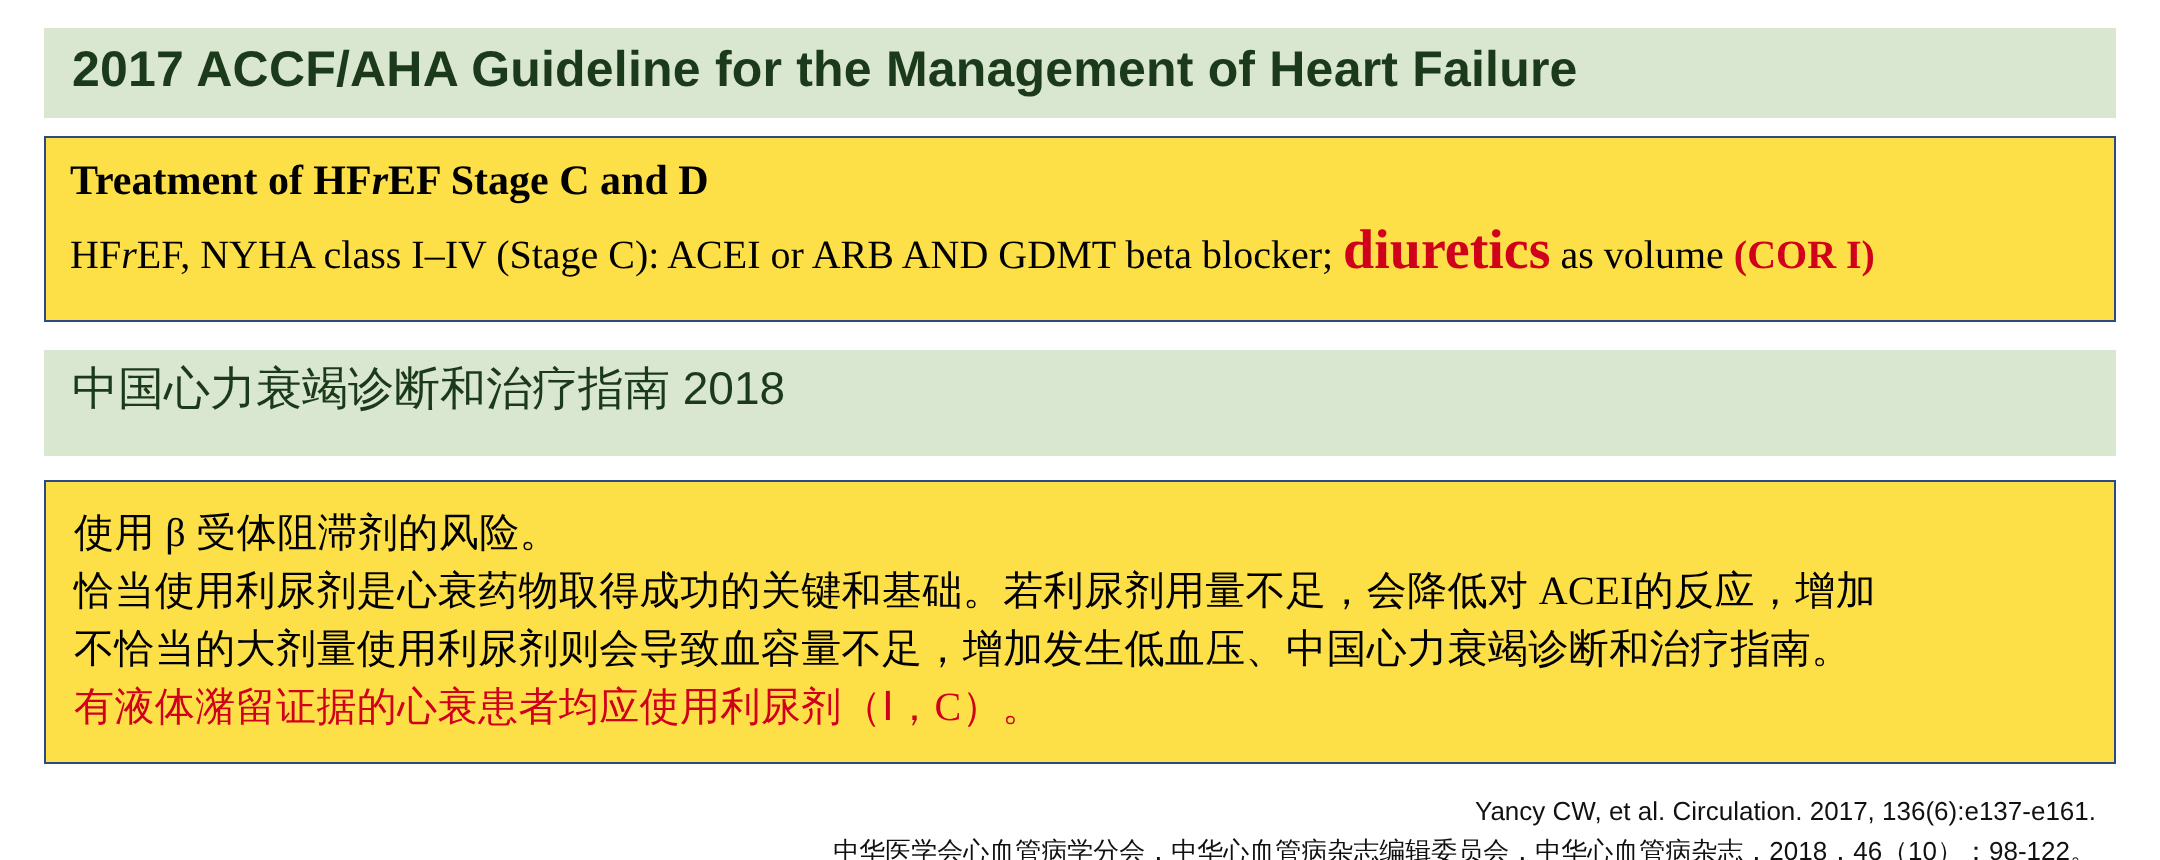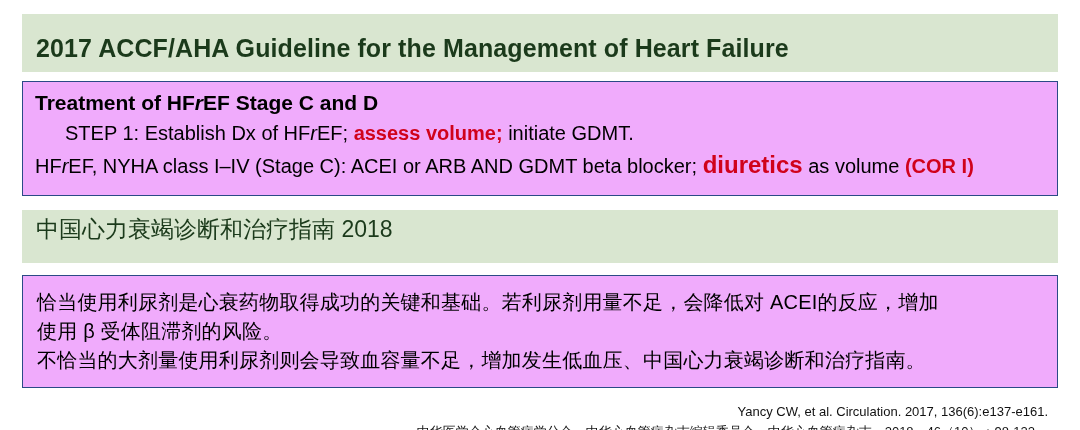--- a/index.html
+++ b/index.html
@@ -17,21 +17,21 @@
   .slide {
     position: relative;
     width: 1080px;
     height: 430px;
     box-sizing: border-box;
     padding: 10px 22px 0 22px;
   }
   
   .banner {
     background: #d9e6d0;
-    padding: 20px 14px 9px 14px;
+    padding: 7px 14px 9px 14px;
     box-sizing: border-box;
   }
   .banner-1 {
     margin-top: 4px;
   }
   .banner-title {
     font-size: 25px;
     font-weight: bold;
     color: #1b3a1b;
     letter-spacing: 0.1px;
@@ -47,21 +47,22 @@
     color: #1b3a1b;
     line-height: 1.2;
     white-space: nowrap;
   }
   
   .box {
     border: 1px solid #2b4a86;
     box-sizing: border-box;
     margin-top: 9px;
     padding: 8px 12px 10px 12px;
-    background: #f0abfc;
+    background: #fde047;
+    font-family: Liberation Serif, serif;
   }
   .box-en {
     padding-bottom: 14px;
   }
   .en-heading {
     font-size: 21px;
     font-weight: bold;
     line-height: 1.25;
     margin-bottom: 4px;
   }
@@ -74,21 +75,21 @@
     padding-left: 30px;
     text-indent: -30px;
   }
   .red {
     color: #d0021b;
     font-weight: bold;
   }
   .red-big {
     color: #d0021b;
     font-weight: bold;
-    font-size: 24px;
+    font-size: 28px;
   }
   .italic-r {
     font-style: italic;
   }
   
   .box-cn {
     margin-top: 12px;
     padding: 12px 14px 12px 14px;
   }
   .cn-line {
@@ -117,33 +118,33 @@
 
 <div class="slide">
 
   <div class="banner banner-1">
     <div class="banner-title">2017 ACCF/AHA Guideline for the Management of Heart Failure</div>
   </div>
 
   <div class="box box-en">
     <div class="en-heading"><span>Treatment of HF</span><span class="italic-r">r</span><span>EF Stage C and D</span></div>
 
-    <div class="en-line"><span>STEP 1: Establish Dx of HF</span><span class="italic-r">r</span><span>EF; </span><span class="red">assess volume;</span><span> initiate GDMT.</span></div>
 
     <div class="en-line en-line-wrap"><span>HF</span><span class="italic-r">r</span><span>EF, NYHA class I–IV (Stage C):  ACEI or ARB AND GDMT beta blocker; </span><span class="red-big">diuretics</span><span> as volume  </span><span class="red">(COR I)</span></div>
   </div>
 
   <div class="banner banner-2">
     <div class="banner-title-cn">中国心力衰竭诊断和治疗指南 2018</div>
   </div>
 
   <div class="box box-cn">
+    <div class="cn-line">使用 β 受体阻滞剂的风险。</div>
     <div class="cn-line">恰当使用利尿剂是心衰药物取得成功的关键和基础。若利尿剂用量不足，会降低对 ACEI的反应，增加</div>
-    <div class="cn-line">使用 β 受体阻滞剂的风险。</div>
     <div class="cn-line">不恰当的大剂量使用利尿剂则会导致血容量不足，增加发生低血压、中国心力衰竭诊断和治疗指南。</div>
+    <div class="cn-line cn-red">有液体潴留证据的心衰患者均应使用利尿剂（Ⅰ，C）。</div>
   </div>
 
   <div class="refs">
     <div class="ref-line">Yancy CW, et al. Circulation. 2017, 136(6):e137-e161.</div>
     <div class="ref-line">中华医学会心血管病学分会，中华心血管病杂志编辑委员会．中华心血管病杂志，2018，46（10）：98-122。</div>
   </div>
 
 </div>
 
 </body></html>

